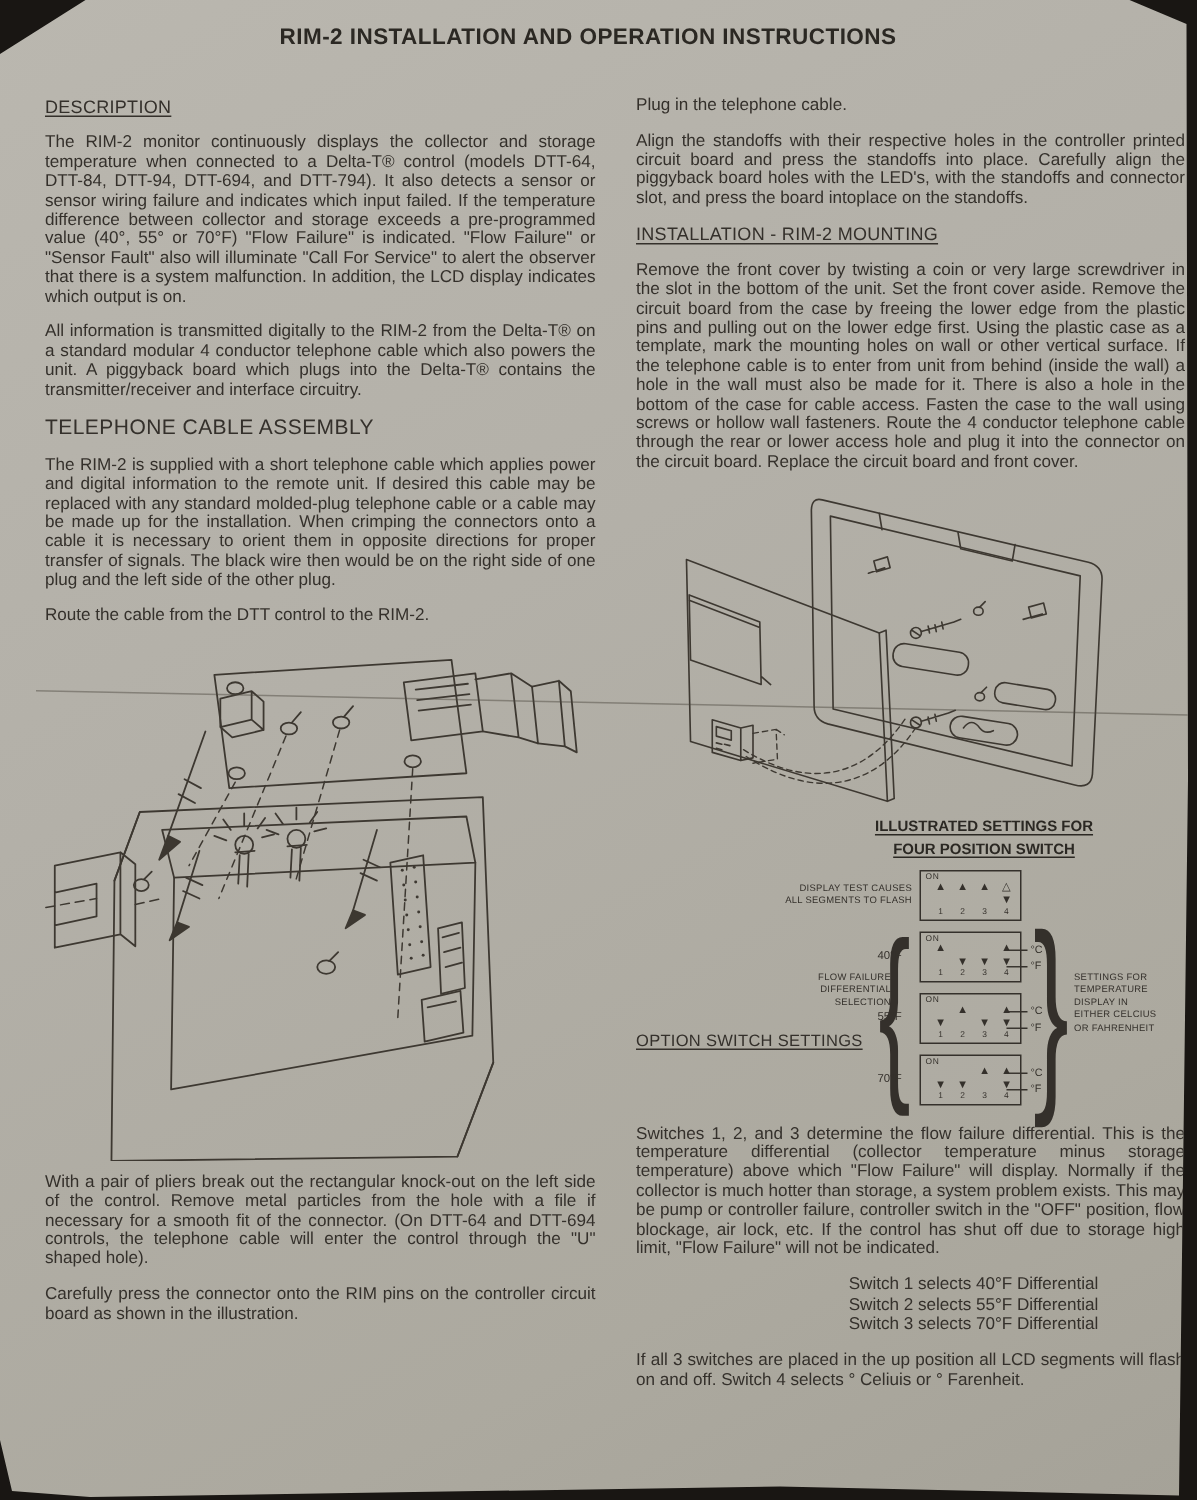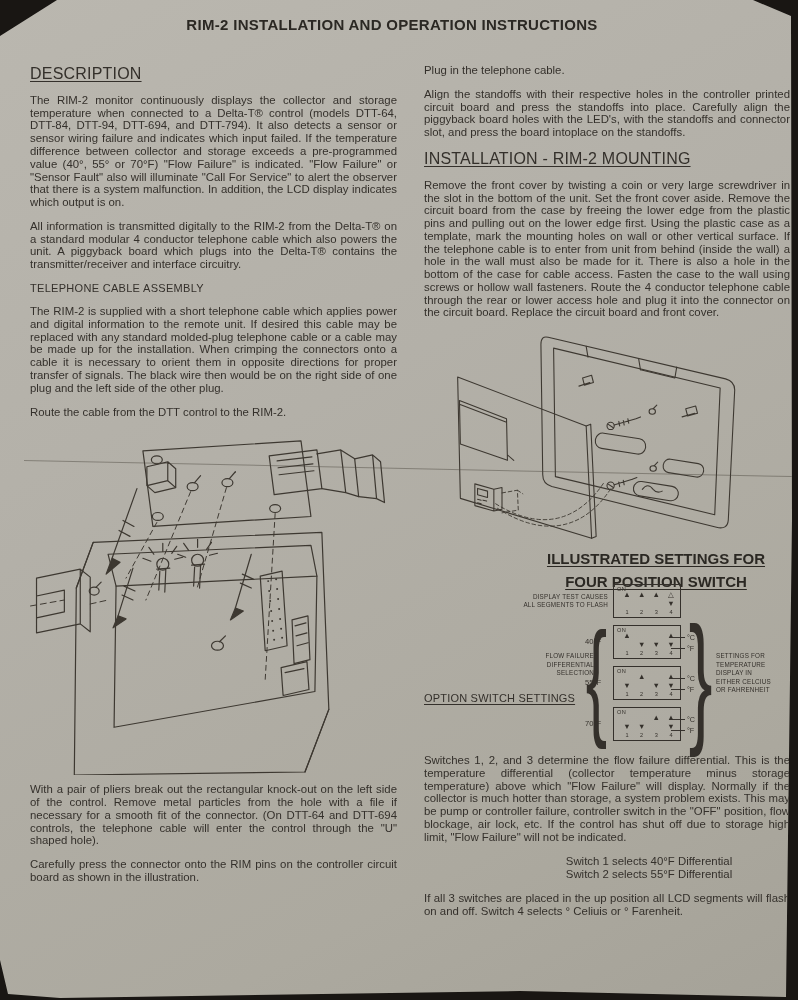--- a/index.html
+++ b/index.html
@@ -22,32 +22,32 @@
   }
   .doc-title{
     position:absolute;top:16px;left:0;right:14px;text-align:center;
     font-size:15px;font-weight:bold;letter-spacing:.3px;color:#2b2823;
   }
   .col{position:absolute;top:64px;font-size:11.4px;line-height:1.12;text-align:justify;color:#34302b;}
   .col-left{left:30px;width:367px;}
   .col-right{left:424px;width:366px;}
   .col p{margin:0 0 11px 0;}
   .heading{
-    margin:1px 0 11px 0;font-size:16px;letter-spacing:.2px;
+    margin:1px 0 11px 0;font-size:12px;letter-spacing:.2px;
     text-decoration:underline;text-underline-offset:2px;text-decoration-thickness:1px;
   }
-  .plain-heading{margin:1px 0 11px 0;font-size:11px;letter-spacing:.3px;}
+  .plain-heading{margin:1px 0 11px 0;font-size:14px;letter-spacing:.3px;}
   .diagram{margin:0 0 8px 0;}
   .diagram svg{display:block;}
 
   
   .ill-wrap{position:relative;height:200px;margin-bottom:6px;}
   .ill-heading{
     position:absolute;right:10px;top:0;width:248px;text-align:center;
-    font-weight:bold;font-size:15px;line-height:1.5;color:#2b2823;
+    font-weight:bold;font-size:10px;line-height:1.5;color:#2b2823;
   }
   .ill-heading span{display:inline-block;text-decoration:underline;text-underline-offset:2px;}
   .switch-stack{position:absolute;right:95px;top:36px;display:flex;flex-direction:column;gap:7px;align-items:flex-end;}
   .sw-row{display:flex;align-items:center;}
   .dt-label{width:86px;font-size:6.3px;line-height:1.3;text-align:right;margin-right:5px;letter-spacing:.2px;}
   .temp-label{width:30px;font-size:7.6px;text-align:center;margin-right:5px;white-space:nowrap;}
   .sw-box{
     box-sizing:border-box;border:1.5px solid #34302b;width:68px;height:34px;
     position:relative;display:flex;justify-content:space-between;padding:5px 3px 0 7px;
     background:rgba(255,255,255,0.03);
@@ -382,19 +382,20 @@
       </div>
 
       <div class="option-heading">OPTION SWITCH SETTINGS</div>
     </div>
 
     <p>Switches 1, 2, and 3 determine the flow failure differential.  This is the temperature differential (collector temperature minus storage temperature) above which "Flow Failure" will display.  Normally if the collector is much hotter than storage, a system problem exists.  This may be pump or controller failure, controller switch in the "OFF" position, flow blockage, air lock, etc.  If the control has shut off due to storage high limit, "Flow Failure" will not be indicated.</p>
 
     <div class="switch-list">
       <div>Switch 1 selects 40°F Differential</div>
       <div>Switch 2 selects 55°F Differential</div>
+      <div>Switch 3 selects 70°F Differential</div>
     </div>
 
     <p>If all 3 switches are placed in the up position all LCD segments will flash on and off.  Switch 4 selects ° Celiuis or ° Farenheit.</p>
   </div>
 
   <div class="crease"></div>
 </div>
 
 </body></html>

